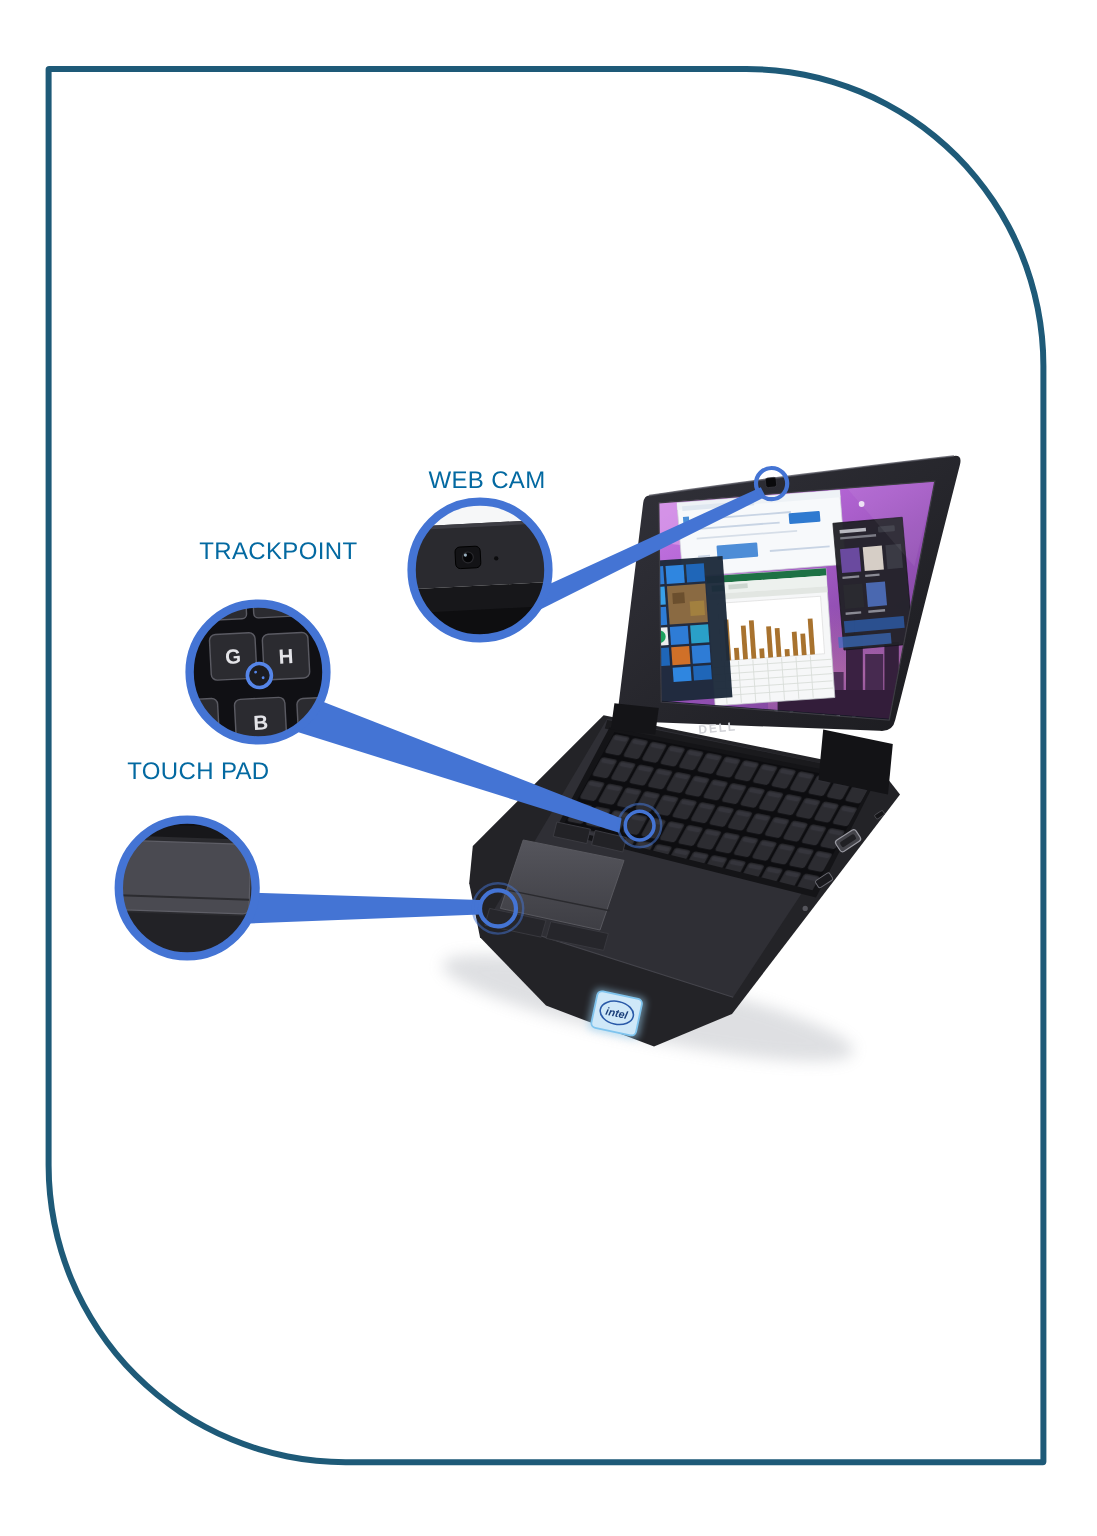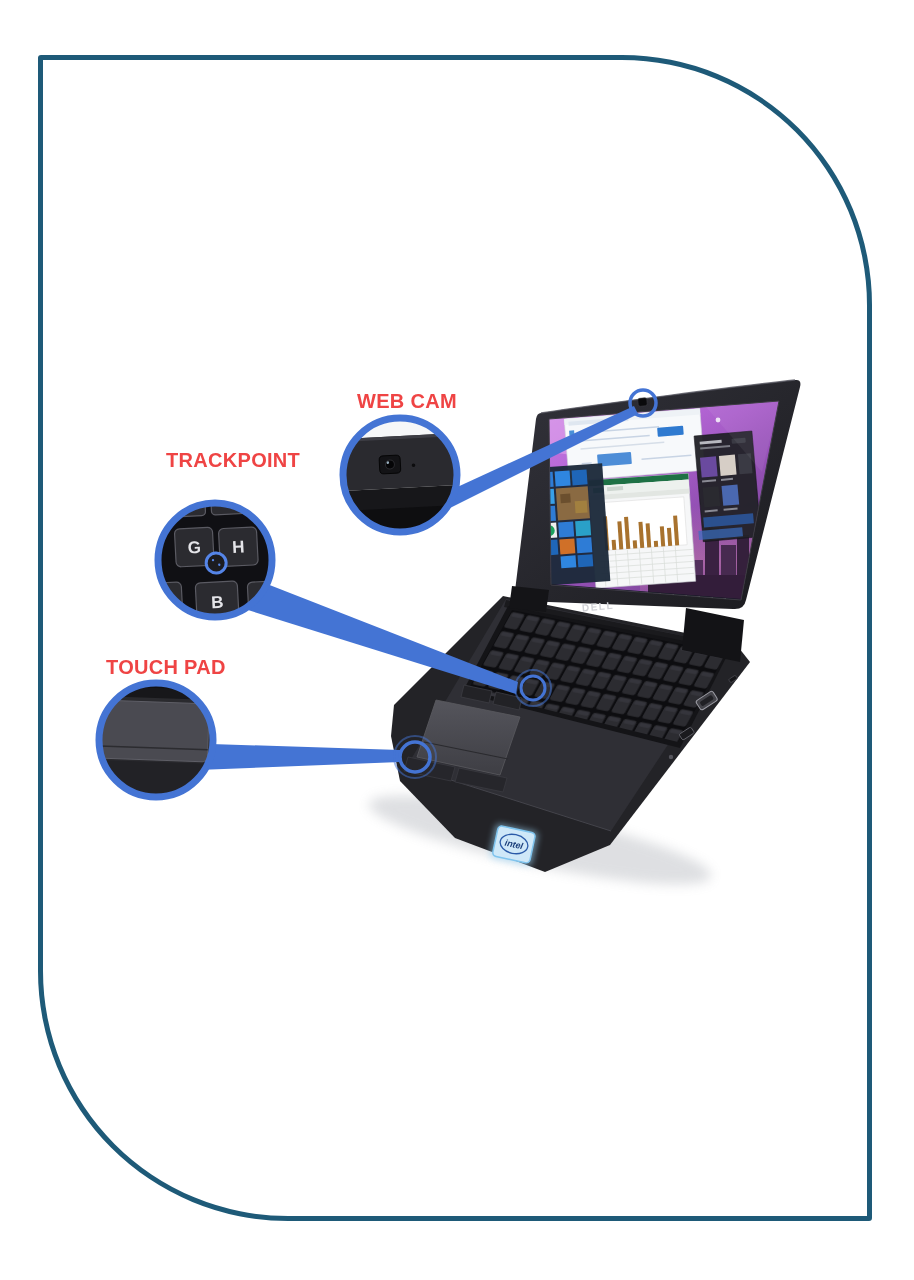--- a/index.html
+++ b/index.html
@@ -1,24 +1,24 @@
 <!DOCTYPE html>
 <html><head>
 <meta charset="utf-8">
 <style>
   html,body{margin:0;padding:0;background:#ffffff;}
   #canvas{position:relative;width:914px;height:1280px;background:#ffffff;overflow:hidden;
           font-family:"Liberation Sans", sans-serif;}
   #frame{position:absolute;left:38px;top:55px;width:824px;height:1156px;
          border:5px solid #1e5a78;border-radius:3px 250px 3px 250px;}
-  .callout-label{position:absolute;color:#ef4444;font-size:20px;font-weight:700;
+  .callout-label{position:absolute;color:#0369a1;font-size:20px;font-weight:400;
                  letter-spacing:0.3px;line-height:1;white-space:nowrap;}
   #label-webcam{left:357px;top:391px;}
   #label-trackpoint{left:166px;top:450px;}
-  #label-touchpad{left:106px;top:657px;}
+  #label-touchpad{left:106px;top:633px;}
   #scene{position:absolute;left:0;top:0;}
   svg text{font-family:"Liberation Sans", sans-serif;}
 </style>
 </head>
 <body>
 
 <div id="canvas">
 
   <div id="frame" style="border-color: rgb(30, 90, 120);"></div>
 

